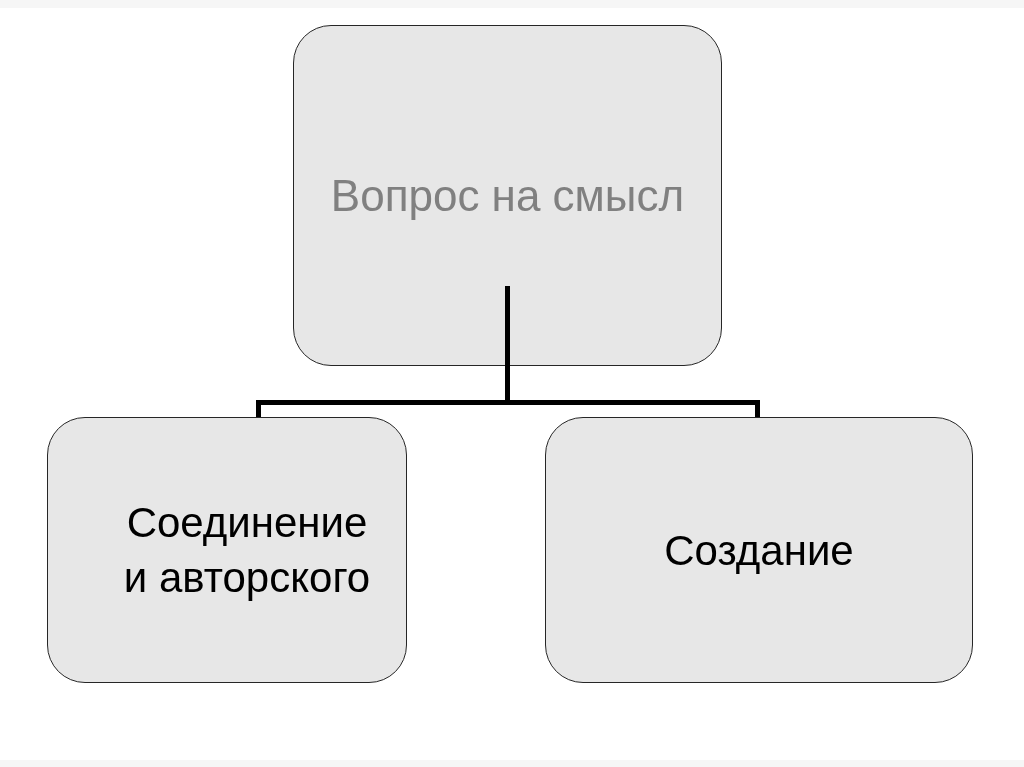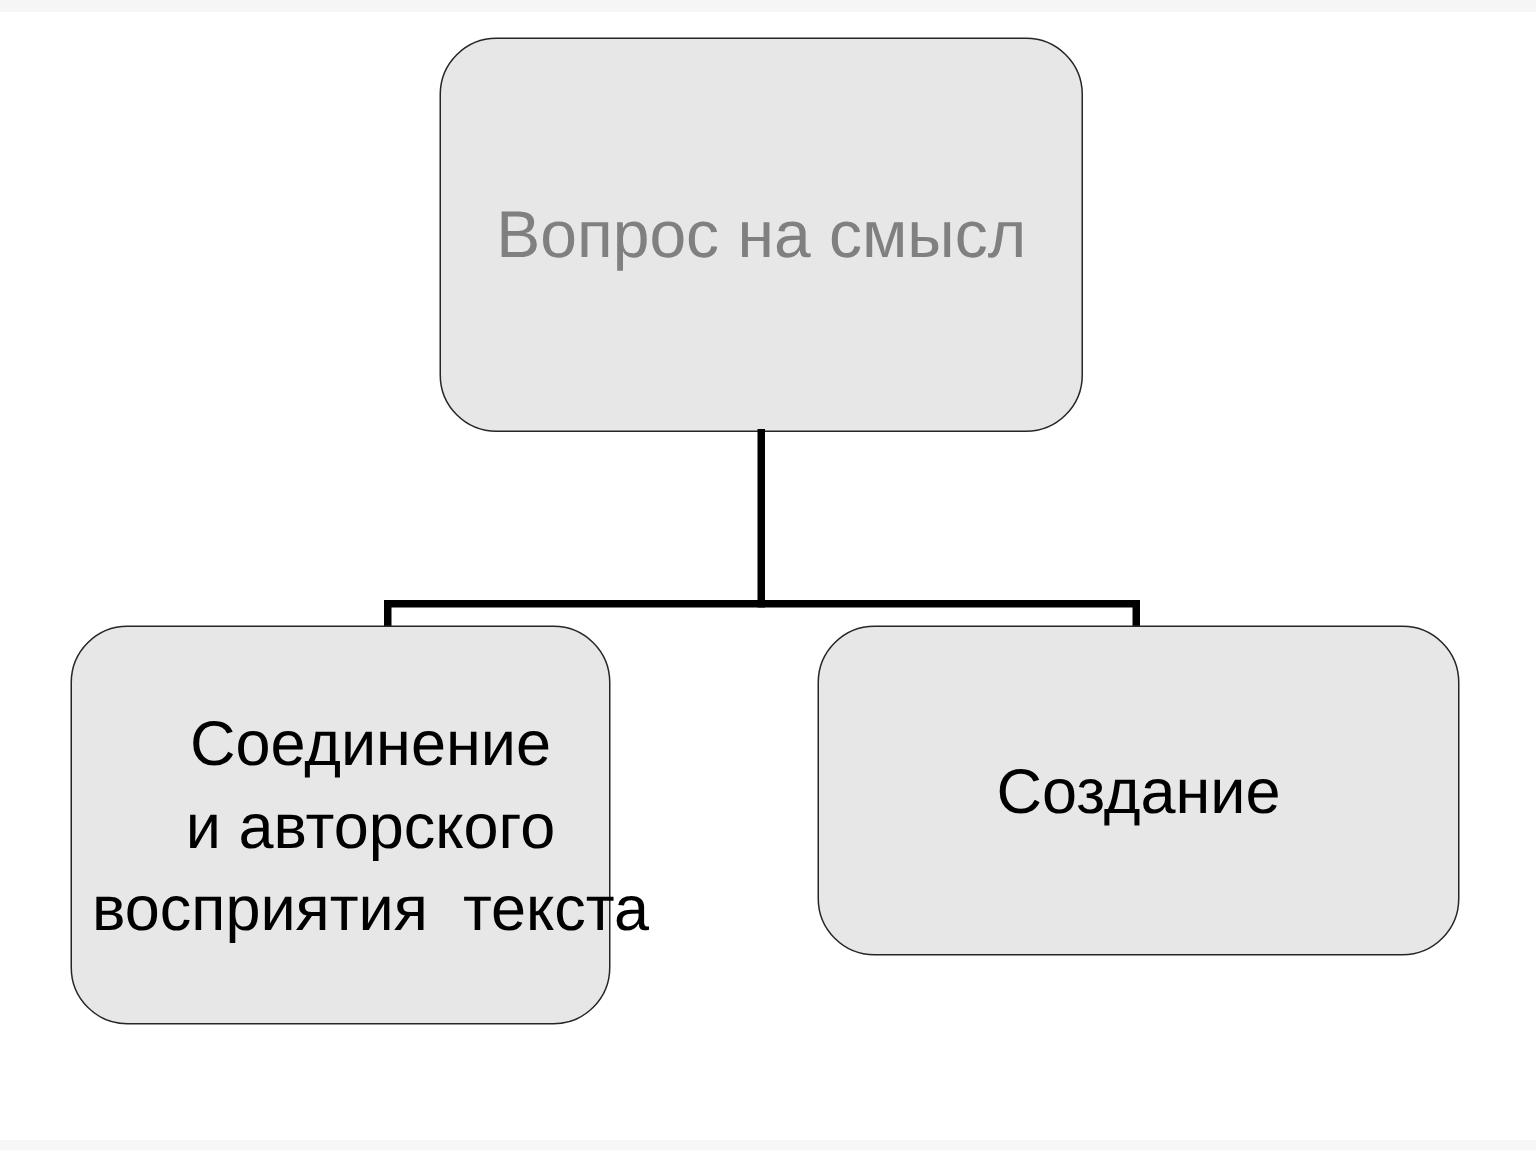--- a/index.html
+++ b/index.html
@@ -39,39 +39,39 @@
     display: block;
     white-space: pre;
     font-size: 42px;
     line-height: 55px;
     color: var(--child-text, #000000);
   }
   #root-node {
     left: 293px;
     top: 25px;
     width: 429px;
-    height: 263px;
+    height: 341px;
     text-align: center;
   }
   #root-node .node-line {
     color: var(--root-text, #808080);
     font-size: 44px;
   }
   #left-node {
     left: 47px;
     top: 417px;
     width: 360px;
     height: 266px;
     padding-left: 40px;
   }
   #right-node {
     left: 545px;
     top: 417px;
     width: 428px;
-    height: 220px;
+    height: 266px;
   }
 
   .connector {
     position: absolute;
     background: var(--connector, #000000);
   }
   #connector-stem      { left: 505px; top: 286px; width: 5px;   height: 119px; }
   #connector-crossbar  { left: 256px; top: 400px; width: 504px; height: 5px;   }
   #connector-drop-left { left: 256px; top: 400px; width: 5px;   height: 19px;  }
   #connector-drop-right{ left: 755px; top: 400px; width: 5px;   height: 19px;  }
@@ -89,20 +89,19 @@
   </div>
 
   <div class="connector" id="connector-stem"></div>
   <div class="connector" id="connector-crossbar"></div>
   <div class="connector" id="connector-drop-left"></div>
   <div class="connector" id="connector-drop-right"></div>
 
   <div class="node" id="left-node">
     <span class="node-line">Соединение</span>
     <span class="node-line">и авторского</span>
-    <span class="node-line">восприятия  текста</span>
   </div>
 
   <div class="node" id="right-node">
     <span class="node-line">Создание</span>
   </div>
 
 </div>
 
 </body></html>

